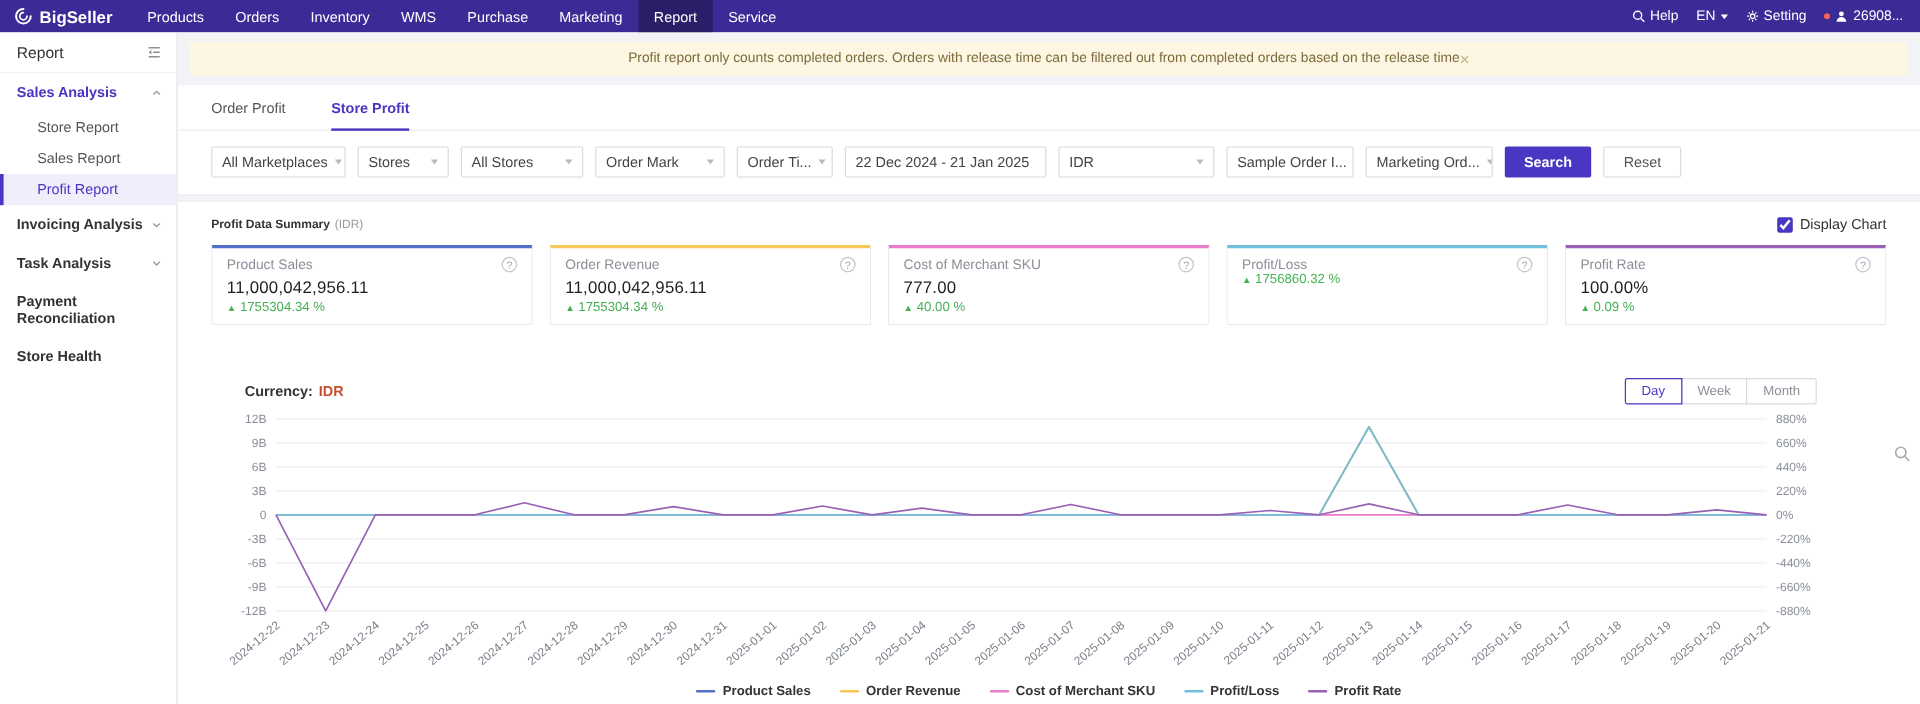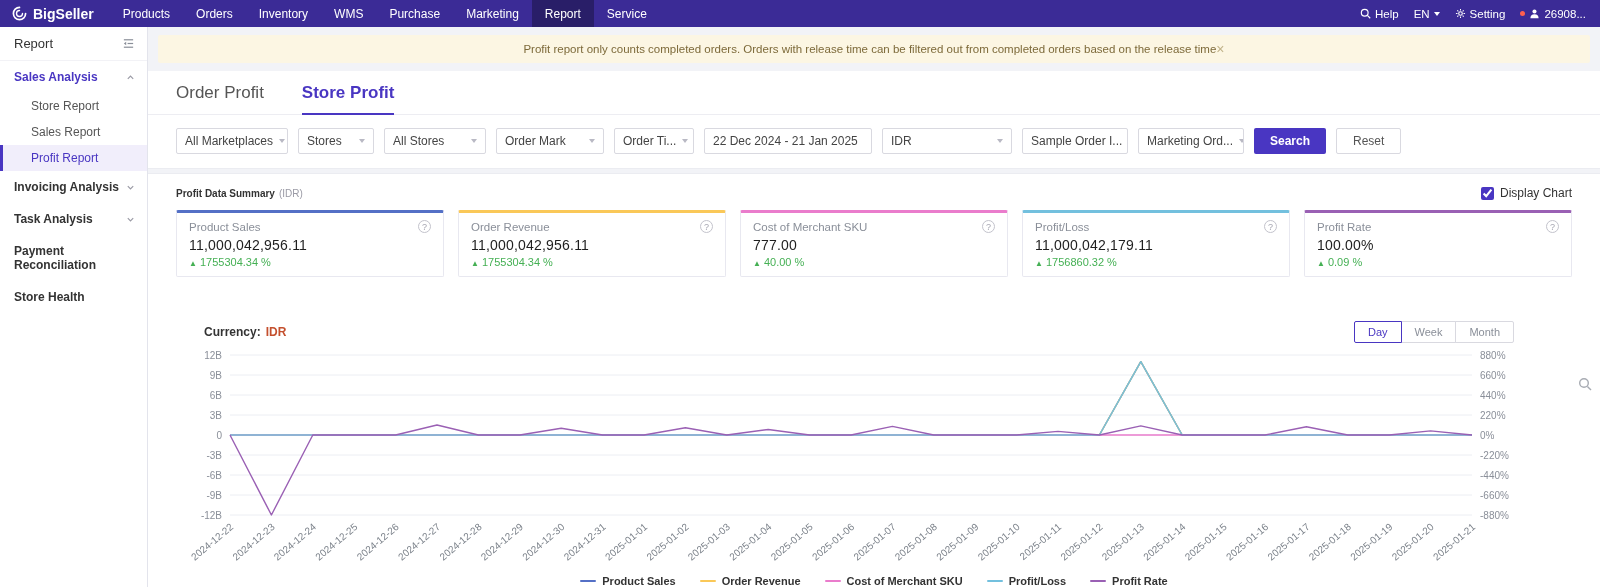--- a/index.html
+++ b/index.html
@@ -33,21 +33,21 @@
   .side-sub.active{color:var(--primary);background:#f1eefb;border-left-color:var(--primary);}
   
   .main{margin-left:148px;height:560px;background:var(--page-bg);}
   .banner-wrap{padding:8px 10px;}
   .banner{background:#fcf6e3;color:#7d6a3a;font-size:11.5px;padding:7px 14px;border-radius:2px;
     display:flex;justify-content:center;align-items:center;}
   .banner-close{color:#c0b288;font-size:14px;cursor:pointer;line-height:1;}
   .content{background:#fff;min-height:517px;}
   
   .tabs{display:flex;gap:38px;padding:0 28px;border-bottom:1px solid #ededf2;}
-  .tab{padding:12px 0 10px;font-size:17px;color:#555;cursor:pointer;}
+  .tab{padding:12px 0 10px;font-size:12px;color:#555;cursor:pointer;}
   .tab.active{color:var(--primary);font-weight:700;border-bottom:2px solid var(--primary);margin-bottom:-1px;}
   
   .filters{display:flex;align-items:center;gap:10px;padding:13px 28px 14px;}
   .select{display:inline-flex;align-items:center;justify-content:space-between;gap:6px;border:1px solid #d9d9e0;
     border-radius:2px;height:26px;padding:0 8px;font-size:12px;color:#444;background:#fff;cursor:pointer;white-space:nowrap;overflow:hidden;}
   .caret{width:0;height:0;border-left:3.5px solid transparent;border-right:3.5px solid transparent;border-top:4.5px solid #b9b9c4;flex:0 0 auto;}
   .s1{width:112px}.s2{width:76px}.s3{width:102px}.s4{width:108px}.s5{width:80px}.s6{width:168px}.s7{width:130px}.s8{width:106px}.s9{width:106px}
   .btn{height:26px;padding:0 16px;font-size:12px;border-radius:2px;cursor:pointer;border:none;font-family:inherit;}
   .btn.primary{background:var(--primary);color:#fff;font-weight:600;}
   .btn.ghost{background:#fff;border:1px solid #d9d9e0;color:#555;}
@@ -287,21 +287,20 @@
           <div class="card-change">
             <span class="tri"></span>
             <span>40.00 %</span>
           </div>
         </div>
         <div class="card" style="border-top-color: rgb(115, 192, 222);">
           <div class="card-head">
             <span class="card-label">Profit/Loss</span>
             <span class="qmark"></span>
           </div>
-          <div class="card-value">11,000,042,179.11</div>
           <div class="card-change">
             <span class="tri"></span>
             <span>1756860.32 %</span>
           </div>
         </div>
         <div class="card" style="border-top-color: rgb(154, 96, 180);">
           <div class="card-head">
             <span class="card-label">Profit Rate</span>
             <span class="qmark"></span>
           </div>

